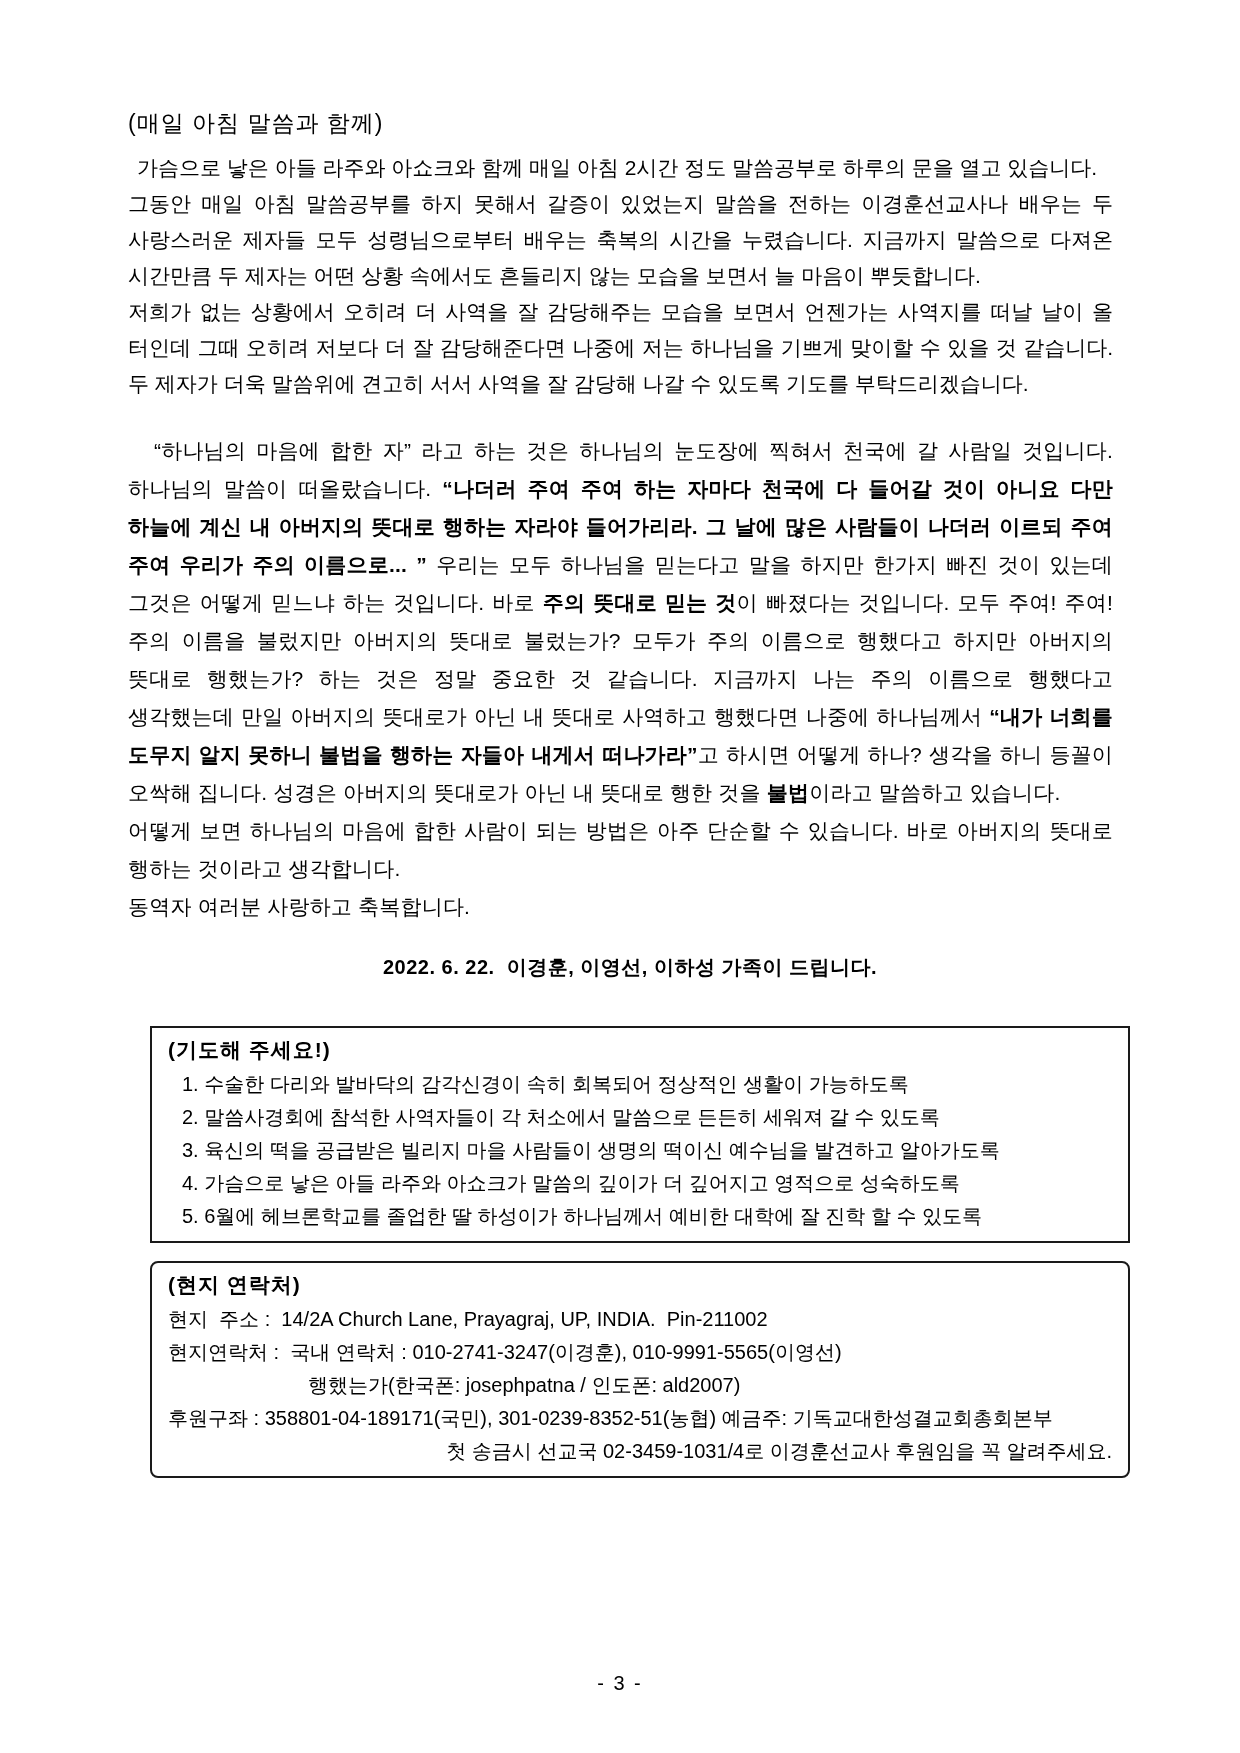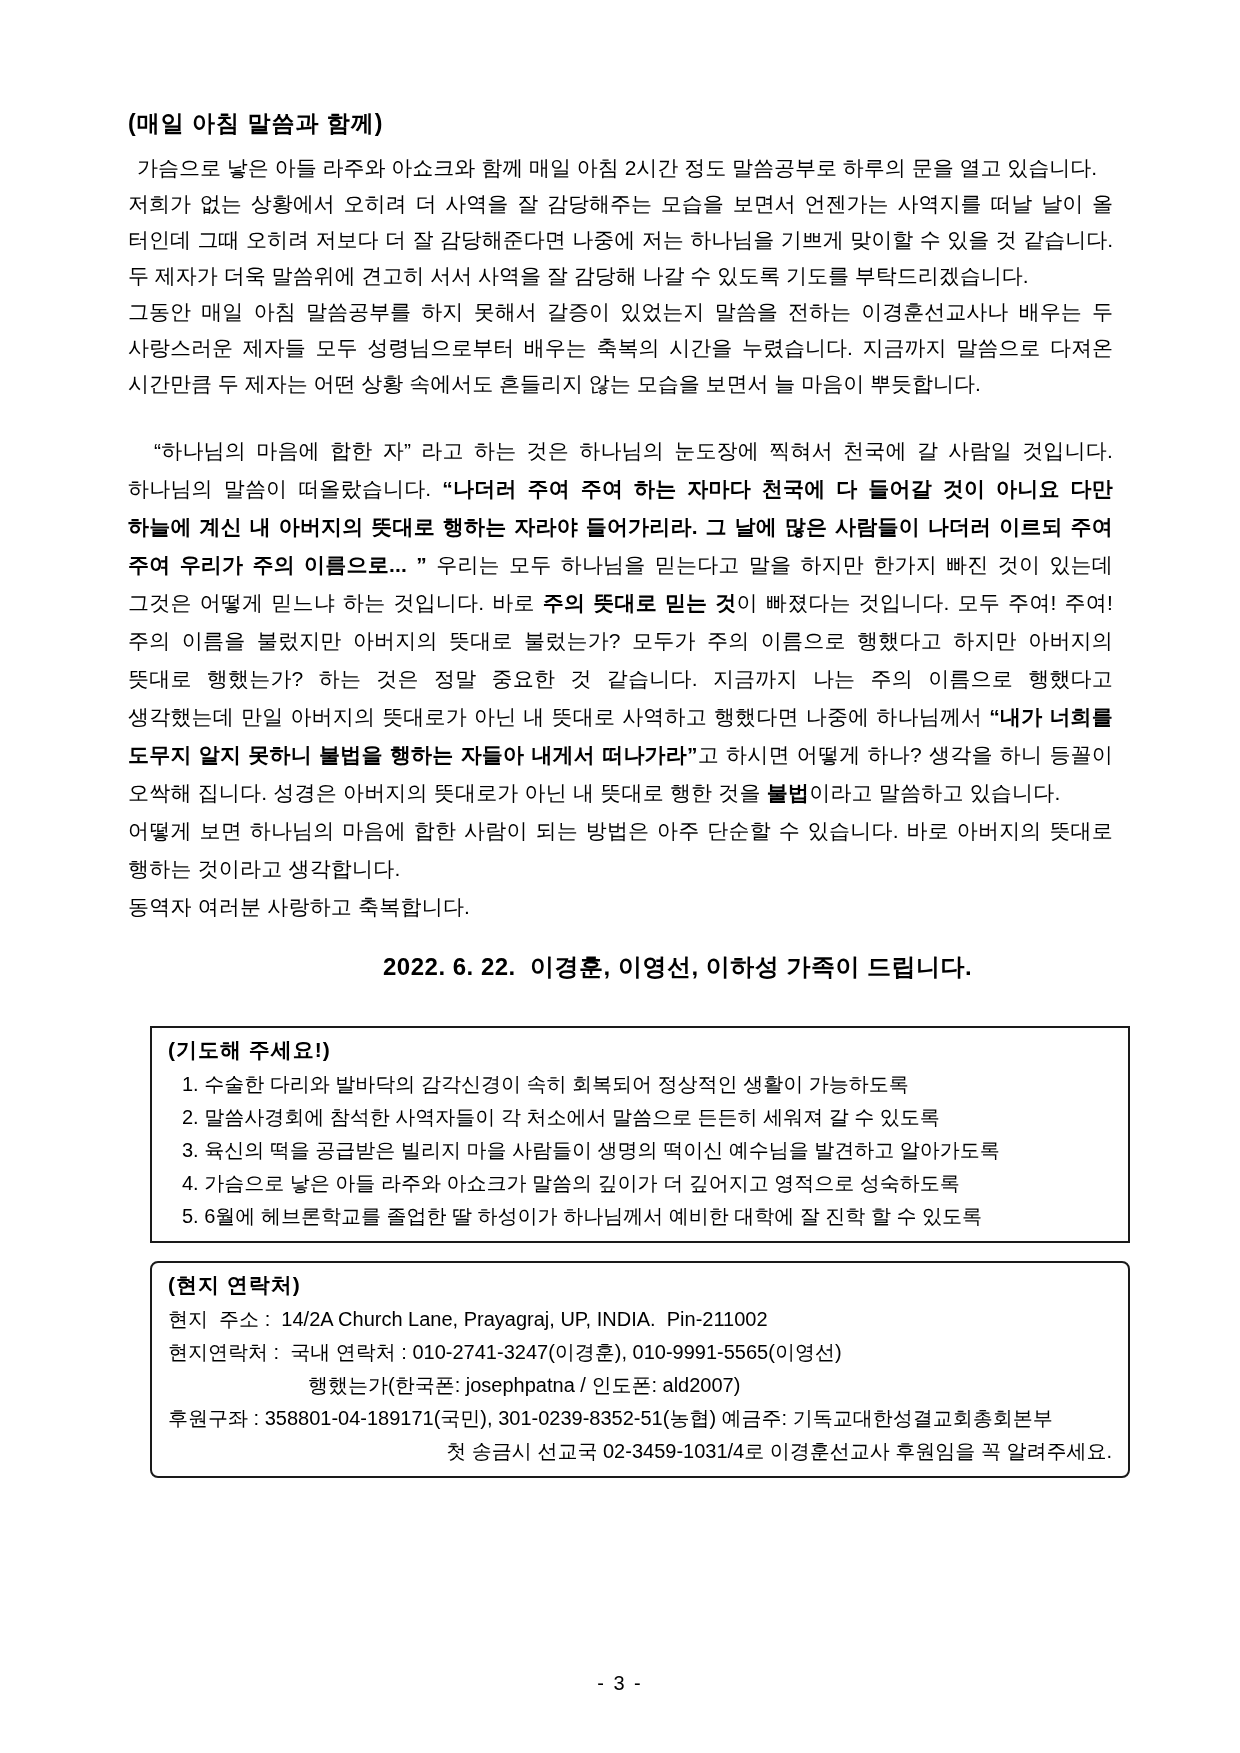--- a/index.html
+++ b/index.html
@@ -10,21 +10,21 @@
     margin: 0 auto;
     background: #ffffff;
     color: #000000;
     font-family: "Liberation Sans", "DejaVu Sans", sans-serif;
     box-sizing: border-box;
     padding: 108px 127px 0 128px;
     overflow: hidden;
   }
   .doc-heading {
     font-size: 23px;
-    font-weight: bold;
+    font-weight: normal;
     margin: 0 0 12px 0;
     line-height: 30px;
     letter-spacing: 1px;
   }
   .para {
     font-size: 21px;
     line-height: 36px;
     text-align: justify;
     margin: 0;
     word-break: keep-all;
@@ -32,21 +32,21 @@
   .para.first-indent { text-indent: 9px; }
   .testimony { margin-top: 30px; }
   .testimony .para {
     line-height: 38px;
     letter-spacing: 0.2px;
   }
   .testimony .para.big-indent { text-indent: 26px; }
   .b { font-weight: bold; }
   .signature-line {
     margin: 26px 0 13px 255px;
-    font-size: 24px;
+    font-size: 20px;
     font-weight: bold;
     line-height: 30px;
     letter-spacing: 0.5px;
     white-space: pre-wrap;
   }
   .info-box {
     box-sizing: border-box;
     width: 980px;
     margin-left: 22px;
     border: 2px solid #1a1a1a;
@@ -91,23 +91,23 @@
 </style>
 </head>
 <body>
 
 <div class="page">
 
   <h2 class="doc-heading">(매일 아침 말씀과 함께)</h2>
 
   <p class="para first-indent">가슴으로 낳은 아들 라주와 아쇼크와 함께 매일 아침 2시간 정도 말씀공부로 하루의 문을 열고 있습니다.</p>
 
+  <p class="para">그동안 매일 아침 말씀공부를 하지 못해서 갈증이 있었는지 말씀을 전하는 이경훈선교사나 배우는 두 사랑스러운 제자들 모두 성령님으로부터 배우는 축복의 시간을 누렸습니다. 지금까지 말씀으로 다져온 시간만큼 두 제자는 어떤 상황 속에서도 흔들리지 않는 모습을 보면서 늘 마음이 뿌듯합니다.</p>
+
   <p class="para">저희가 없는 상황에서 오히려 더 사역을 잘 감당해주는 모습을 보면서 언젠가는 사역지를 떠날 날이 올 터인데 그때 오히려 저보다 더 잘 감당해준다면 나중에 저는 하나님을 기쁘게 맞이할 수 있을 것 같습니다. 두 제자가 더욱 말씀위에 견고히 서서 사역을 잘 감당해 나갈 수 있도록 기도를 부탁드리겠습니다.</p>
-
-  <p class="para">그동안 매일 아침 말씀공부를 하지 못해서 갈증이 있었는지 말씀을 전하는 이경훈선교사나 배우는 두 사랑스러운 제자들 모두 성령님으로부터 배우는 축복의 시간을 누렸습니다. 지금까지 말씀으로 다져온 시간만큼 두 제자는 어떤 상황 속에서도 흔들리지 않는 모습을 보면서 늘 마음이 뿌듯합니다.</p>
 
   <div class="testimony">
     <p class="para big-indent"><span>“하나님의 마음에 합한 자” 라고 하는 것은 하나님의 눈도장에 찍혀서 천국에 갈 사람일 것입니다. 하나님의 말씀이 떠올랐습니다. </span><span class="b">“나더러 주여 주여 하는 자마다 천국에 다 들어갈 것이 아니요 다만 하늘에 계신 내 아버지의 뜻대로 행하는 자라야 들어가리라. 그 날에 많은 사람들이 나더러 이르되 주여 주여 우리가 주의 이름으로... ”</span><span> 우리는 모두 하나님을 믿는다고 말을 하지만 한가지 빠진 것이 있는데 그것은 어떻게 믿느냐 하는 것입니다.  바로 </span><span class="b">주의 뜻대로 믿는 것</span><span>이 빠졌다는 것입니다. 모두 주여! 주여! 주의 이름을 불렀지만 아버지의 뜻대로 불렀는가? 모두가 주의 이름으로 행했다고 하지만 아버지의 뜻대로 행했는가? 하는 것은 정말 중요한 것 같습니다. 지금까지 나는 주의 이름으로 행했다고 생각했는데 만일 아버지의 뜻대로가 아닌 내 뜻대로 사역하고 행했다면 나중에 하나님께서 </span><span class="b">“내가 너희를 도무지 알지 못하니 불법을 행하는 자들아 내게서 떠나가라”</span><span>고 하시면 어떻게 하나? 생각을 하니 등꼴이 오싹해 집니다. 성경은 아버지의 뜻대로가 아닌 내 뜻대로 행한 것을 </span><span class="b">불법</span><span>이라고 말씀하고 있습니다.</span></p>
     <p class="para"><span>어떻게 보면 하나님의 마음에 합한 사람이 되는 방법은 아주 단순할 수 있습니다. 바로 아버지의 뜻대로 행하는 것이라고 생각합니다.</span></p>
     <p class="para"><span>동역자 여러분 사랑하고 축복합니다.</span></p>
   </div>
 
   <p class="signature-line">2022. 6. 22.  이경훈, 이영선, 이하성 가족이 드립니다.</p>
 
   <div class="info-box prayer-box">

